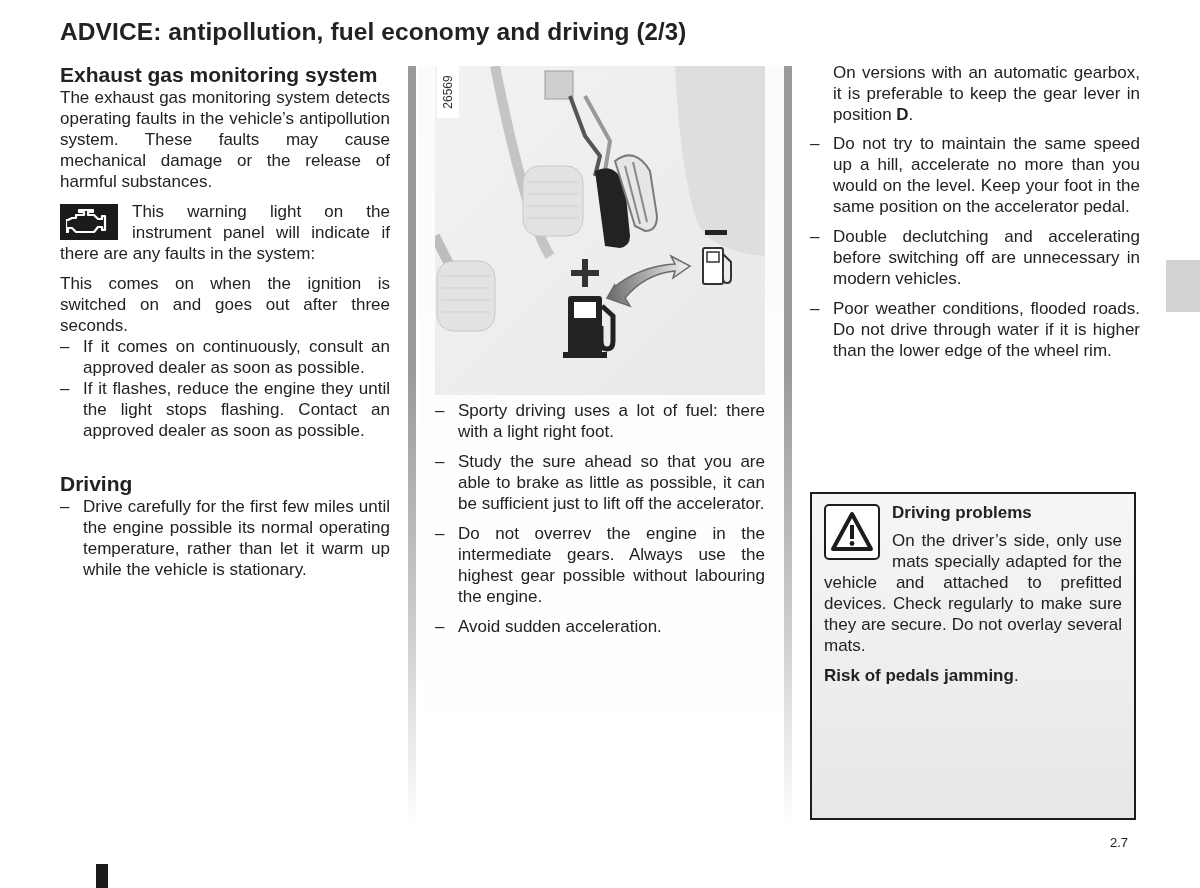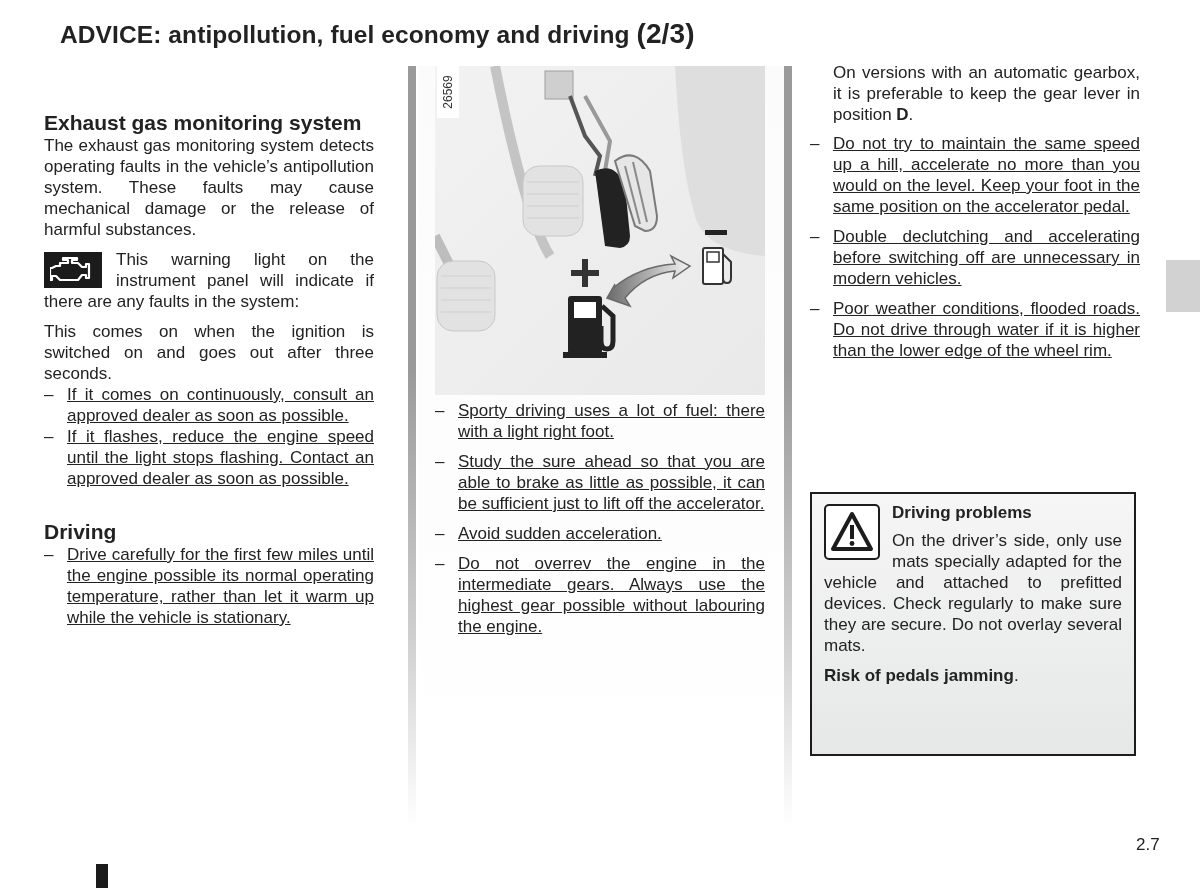--- a/index.html
+++ b/index.html
@@ -5,34 +5,34 @@
   html, body { margin:0; padding:0; }
   body {
     width:1200px; height:888px; position:relative; overflow:hidden;
     background:#ffffff; color:#1f1f1f;
     font-family:"Liberation Sans", sans-serif;
   }
   .title {
     position:absolute; left:60px; top:18px;
     font-size:24.5px; font-weight:bold; color:#222; letter-spacing:0.1px;
   }
-  .title .sub { font-size:28px; }
+  .title .sub { font-size:24px; }
 
   .col { position:absolute; font-size:17px; line-height:21px; color:#222; }
   .col p { margin:0; text-align:justify; }
-  .col1 { left:44px; top:62px; width:330px;margin-top:48px; }
+  .col1 { left:60px; top:62px; width:330px; }
   .col2 { left:435px; top:400px; width:330px; }
   .col3 { left:810px; top:62px; width:330px; }
 
   h2 { margin:0; font-size:21px; line-height:25px; font-weight:bold; color:#222; }
   .gap10 { height:9px; }
   .gap8 { height:8px; }
 
   ul.dash { list-style:none; margin:0; padding:0; }
-  ul.dash li { position:relative; padding-left:23px; text-align:justify;text-decoration:underline; }
+  ul.dash li { position:relative; padding-left:23px; text-align:justify; }
   ul.dash li::before { content:"\2013"; position:absolute; left:0; top:0; }
   ul.dash.spaced li { margin-bottom:9px; }
 
   .warn-row { position:relative; }
   .engine-icon {
     float:left; width:58px; height:36px; background:#1b1b1b;
     margin:3px 14px 0 0; display:flex; align-items:center; justify-content:center;
   }
 
   .vbar {
@@ -49,41 +49,41 @@
   }
   .fig-num {
     position:absolute; left:437px; top:66px; width:22px; height:52px;
     background:#fff; display:flex; align-items:center; justify-content:center;
   }
   .fig-num span {
     transform:rotate(-90deg); font-size:12px; color:#333; white-space:nowrap;
   }
 
   .warning-box {
-    position:absolute; left:810px; top:492px; width:326px; height:264px;
+    position:absolute; left:810px; top:492px; width:326px; height:328px;
     border:2px solid #1c1c1c;
     background:linear-gradient(to bottom, #f6f6f6, #e6e7e7);
     box-sizing:border-box; padding:8px 12px 0 12px;
     font-size:17px; line-height:21px; color:#222;
   }
   .tri-icon {
     float:left; width:56px; height:56px; margin:2px 12px 2px 0;
     border:2px solid #1c1c1c; border-radius:5px; box-sizing:border-box;
     background:#fff; display:flex; align-items:center; justify-content:center;
   }
   .warning-box .wtitle { font-weight:bold; display:block; margin-bottom:7px; }
   .warning-box p { margin:0; text-align:justify; }
   .warning-box .risk { font-weight:bold; margin-top:9px; }
 
   .side-tab {
     position:absolute; left:1166px; top:260px; width:34px; height:52px;
     background:#d2d2d2;
   }
   .page-num {
-    position:absolute; left:1110px; top:835px; font-size:17px; color:#222;margin-left:26px;
+    position:absolute; left:1110px; top:835px; font-size:13px; color:#222;
   }
   .crop-mark {
     position:absolute; left:96px; top:864px; width:12px; height:24px; background:#1b1b1b;
   }
 </style>
 </head>
 <body>
 
 <div class="title">
   <span>ADVICE: antipollution, fuel economy and driving</span>
@@ -99,21 +99,21 @@
       <svg width="46" height="28" viewBox="0 0 46 28">
         <path d="M6 10 h4 v-3 h8 v-3 h-5 v-2 h14 v2 h-5 v3 h6 l4 4 h4 v-3 h3 v14 h-3 v-3 h-4 l-4 5 h-18 l-4 -4 h-4 v4 h-2 v-12 h2 z" fill="none" stroke="#fff" stroke-width="2.2" stroke-linejoin="round"></path>
       </svg>
     </span>
     <p>This warning light on the instrument panel will indicate if there are any faults in the system:</p>
   </div>
   <div class="gap10"></div>
   <p>This comes on when the ignition is switched on and goes out after three seconds.</p>
   <ul class="dash">
     <li>If it comes on continuously, consult an approved dealer as soon as possible.</li>
-    <li>If it flashes, reduce the engine speed until the light stops flashing. Contact an approved dealer as soon as possible.</li>
+    <li>If it flashes, reduce the engine they until the light stops flashing. Contact an approved dealer as soon as possible.</li>
   </ul>
   <div style="height:30px"></div>
   <h2>Driving</h2>
   <ul class="dash">
     <li>Drive carefully for the first few miles until the engine possible its normal operating temperature, rather than let it warm up while the vehicle is stationary.</li>
   </ul>
 </div>
 
 <div class="vbar" style="left:408px"></div>
 <div class="panel-bg"></div>
@@ -185,22 +185,22 @@
   </svg>
 </div>
 <div class="fig-num">
   <span>26569</span>
 </div>
 
 <div class="col col2">
   <ul class="dash spaced">
     <li>Sporty driving uses a lot of fuel: there with a light right foot.</li>
     <li>Study the sure ahead so that you are able to brake as little as possible, it can be sufficient just to lift off the accelerator.</li>
+    <li>Do not overrev the engine in the intermediate gears. Always use the highest gear possible without labouring the engine.</li>
     <li>Avoid sudden acceleration.</li>
-    <li>Do not overrev the engine in the intermediate gears. Always use the highest gear possible without labouring the engine.</li>
   </ul>
 </div>
 
 <div class="col col3">
   <p style="padding-left:23px">
     <span>On versions with an automatic gearbox, it is preferable to keep the gear lever in position </span><b>D</b><span>.</span>
   </p>
   <div class="gap8"></div>
   <ul class="dash spaced">
     <li>Do not try to maintain the same speed up a hill, accelerate no more than you would on the level. Keep your foot in the same position on the accelerator pedal.</li>

